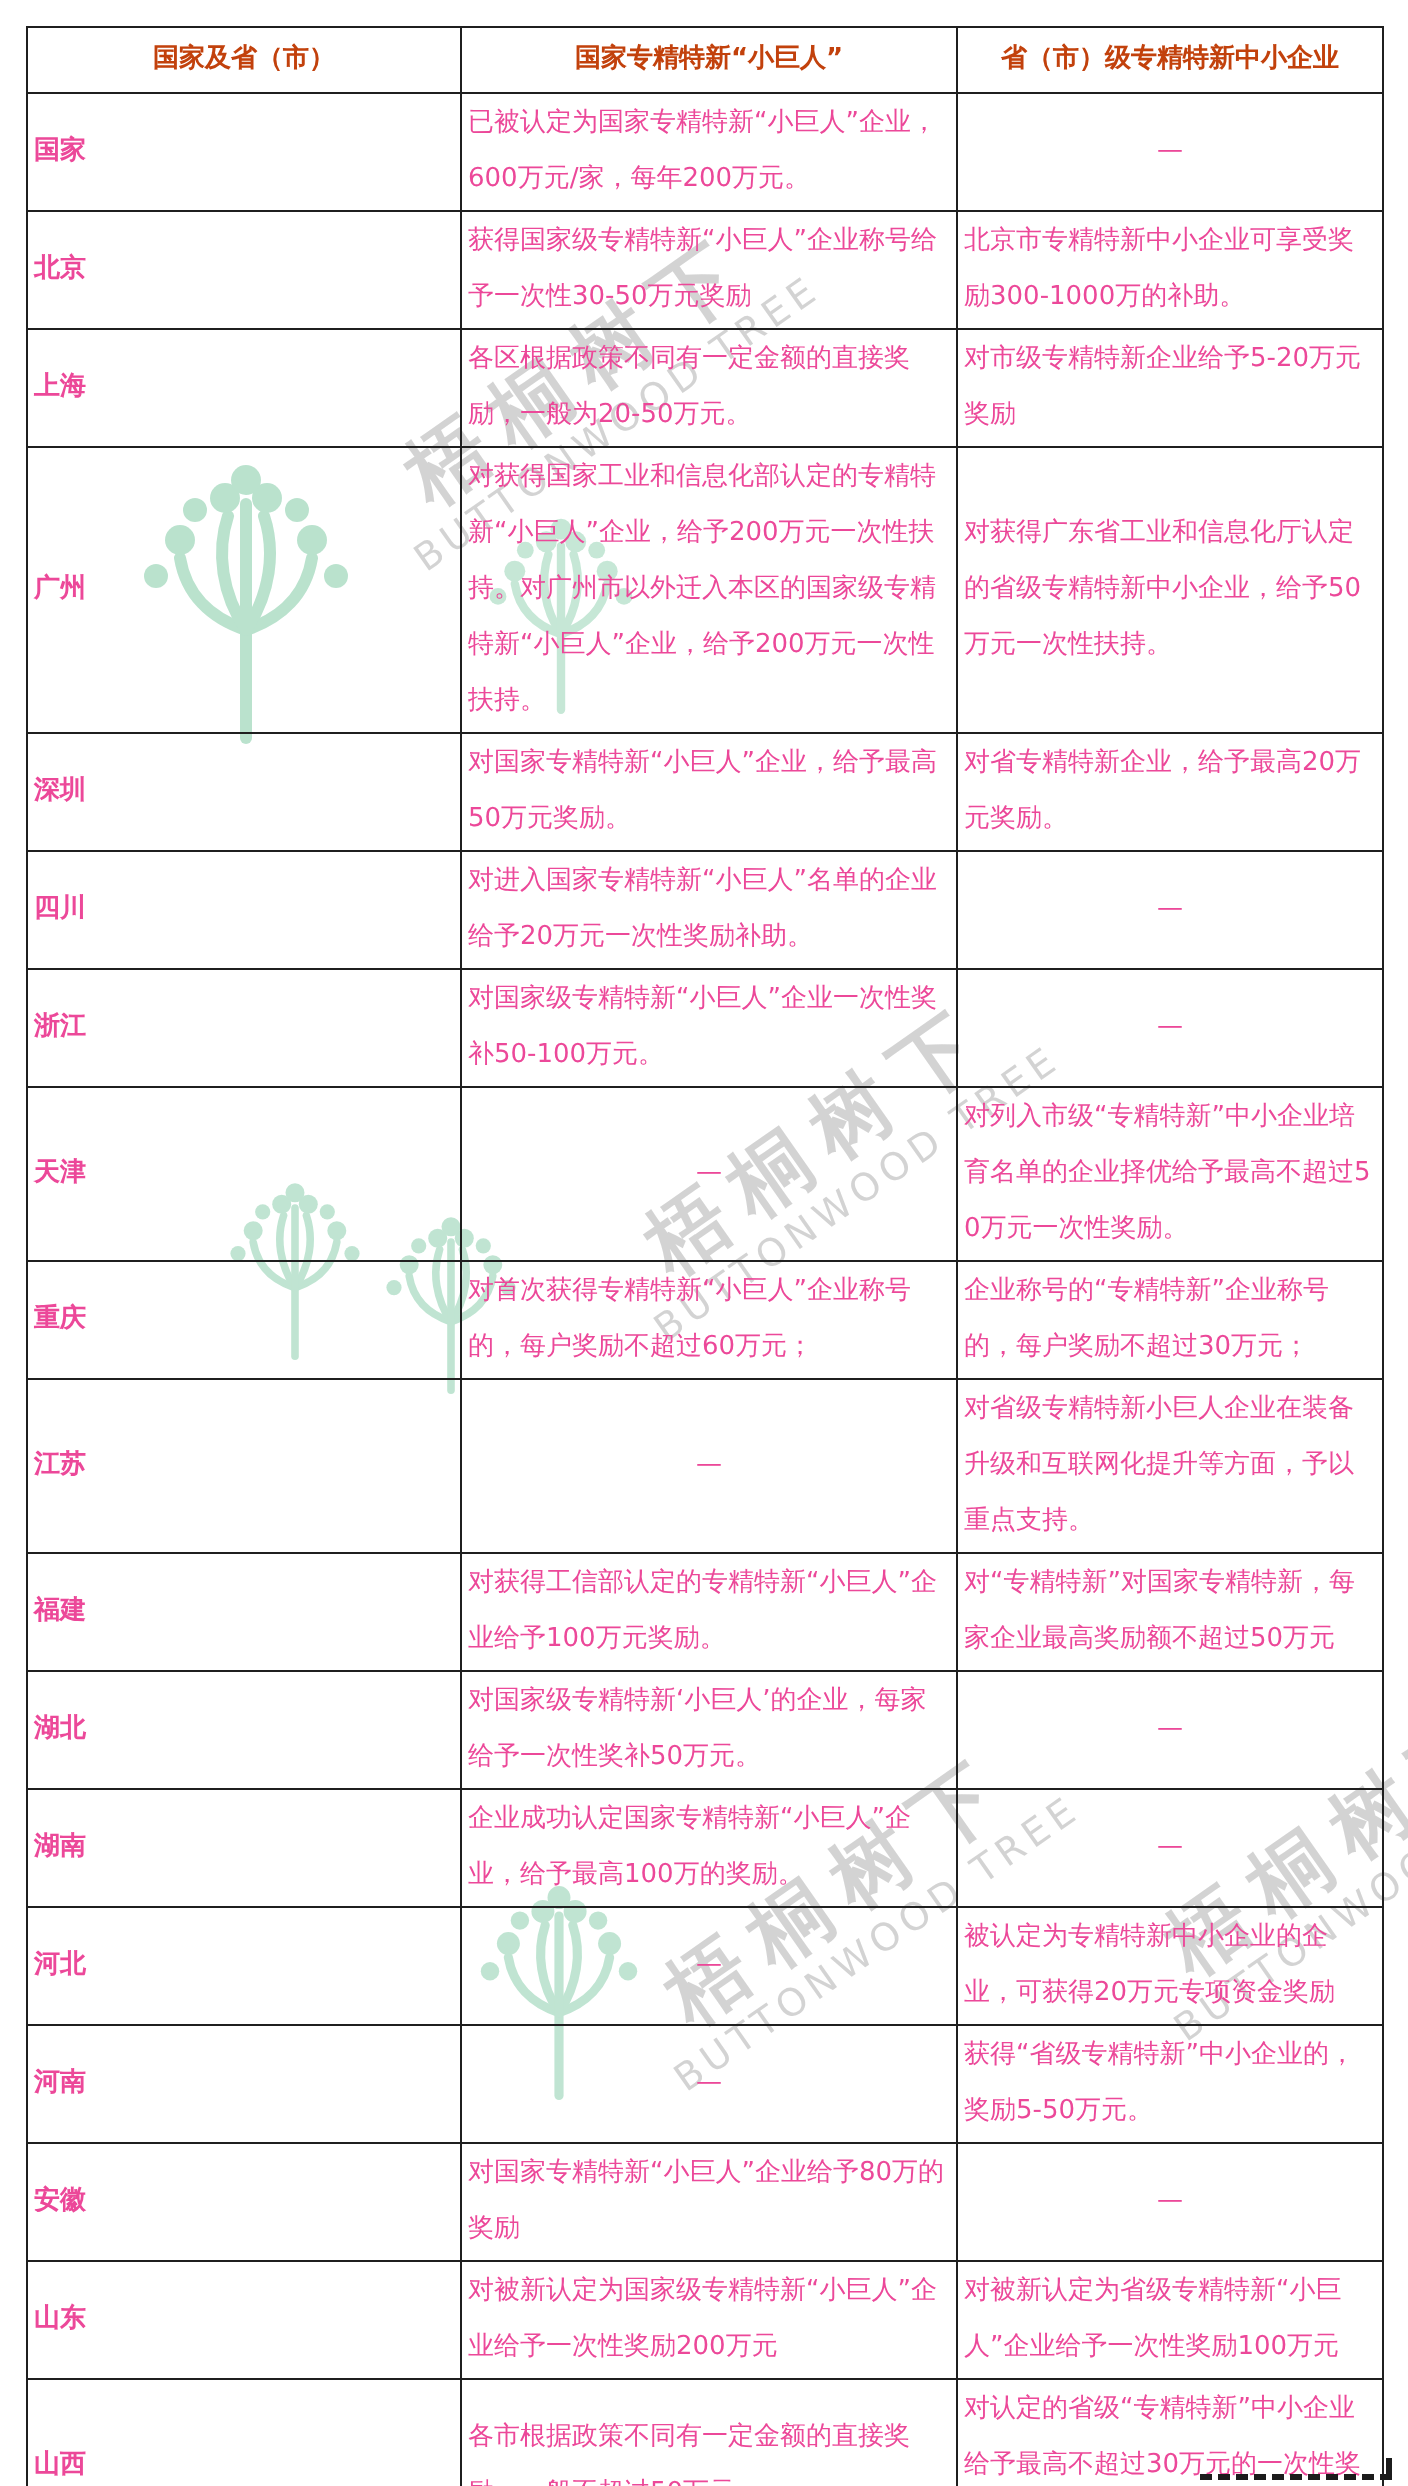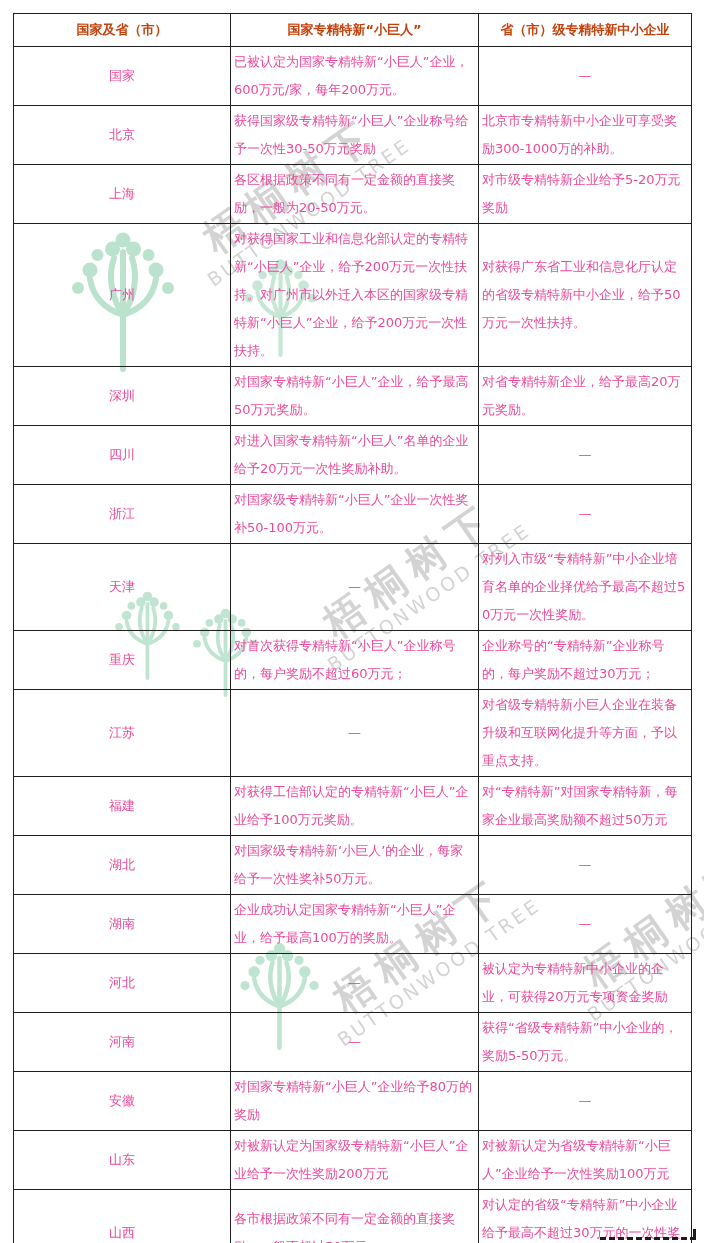--- a/index.html
+++ b/index.html
@@ -38,21 +38,21 @@
     padding:1px 3px;
     vertical-align:middle;
     word-break:break-all;
     background:transparent;
   }
   .policy th{
     height:30px;line-height:16px;
     font-weight:bold;text-align:center;color:#c2410c;
   }
   .policy td{height:54px;text-align:left;}
-  .policy td.region{font-weight:normal;text-align:center;}
+  .policy td.region{font-weight:bold;}
   .policy td.dash{text-align:center;}
 
   
   .dashed-artifact{
     position:absolute;left:600px;top:1229px;width:93px;height:8px;
     border-bottom:3px dashed #1c1c1c;
     border-right:3px dashed #1c1c1c;
     z-index:3;
   }
 </style>

